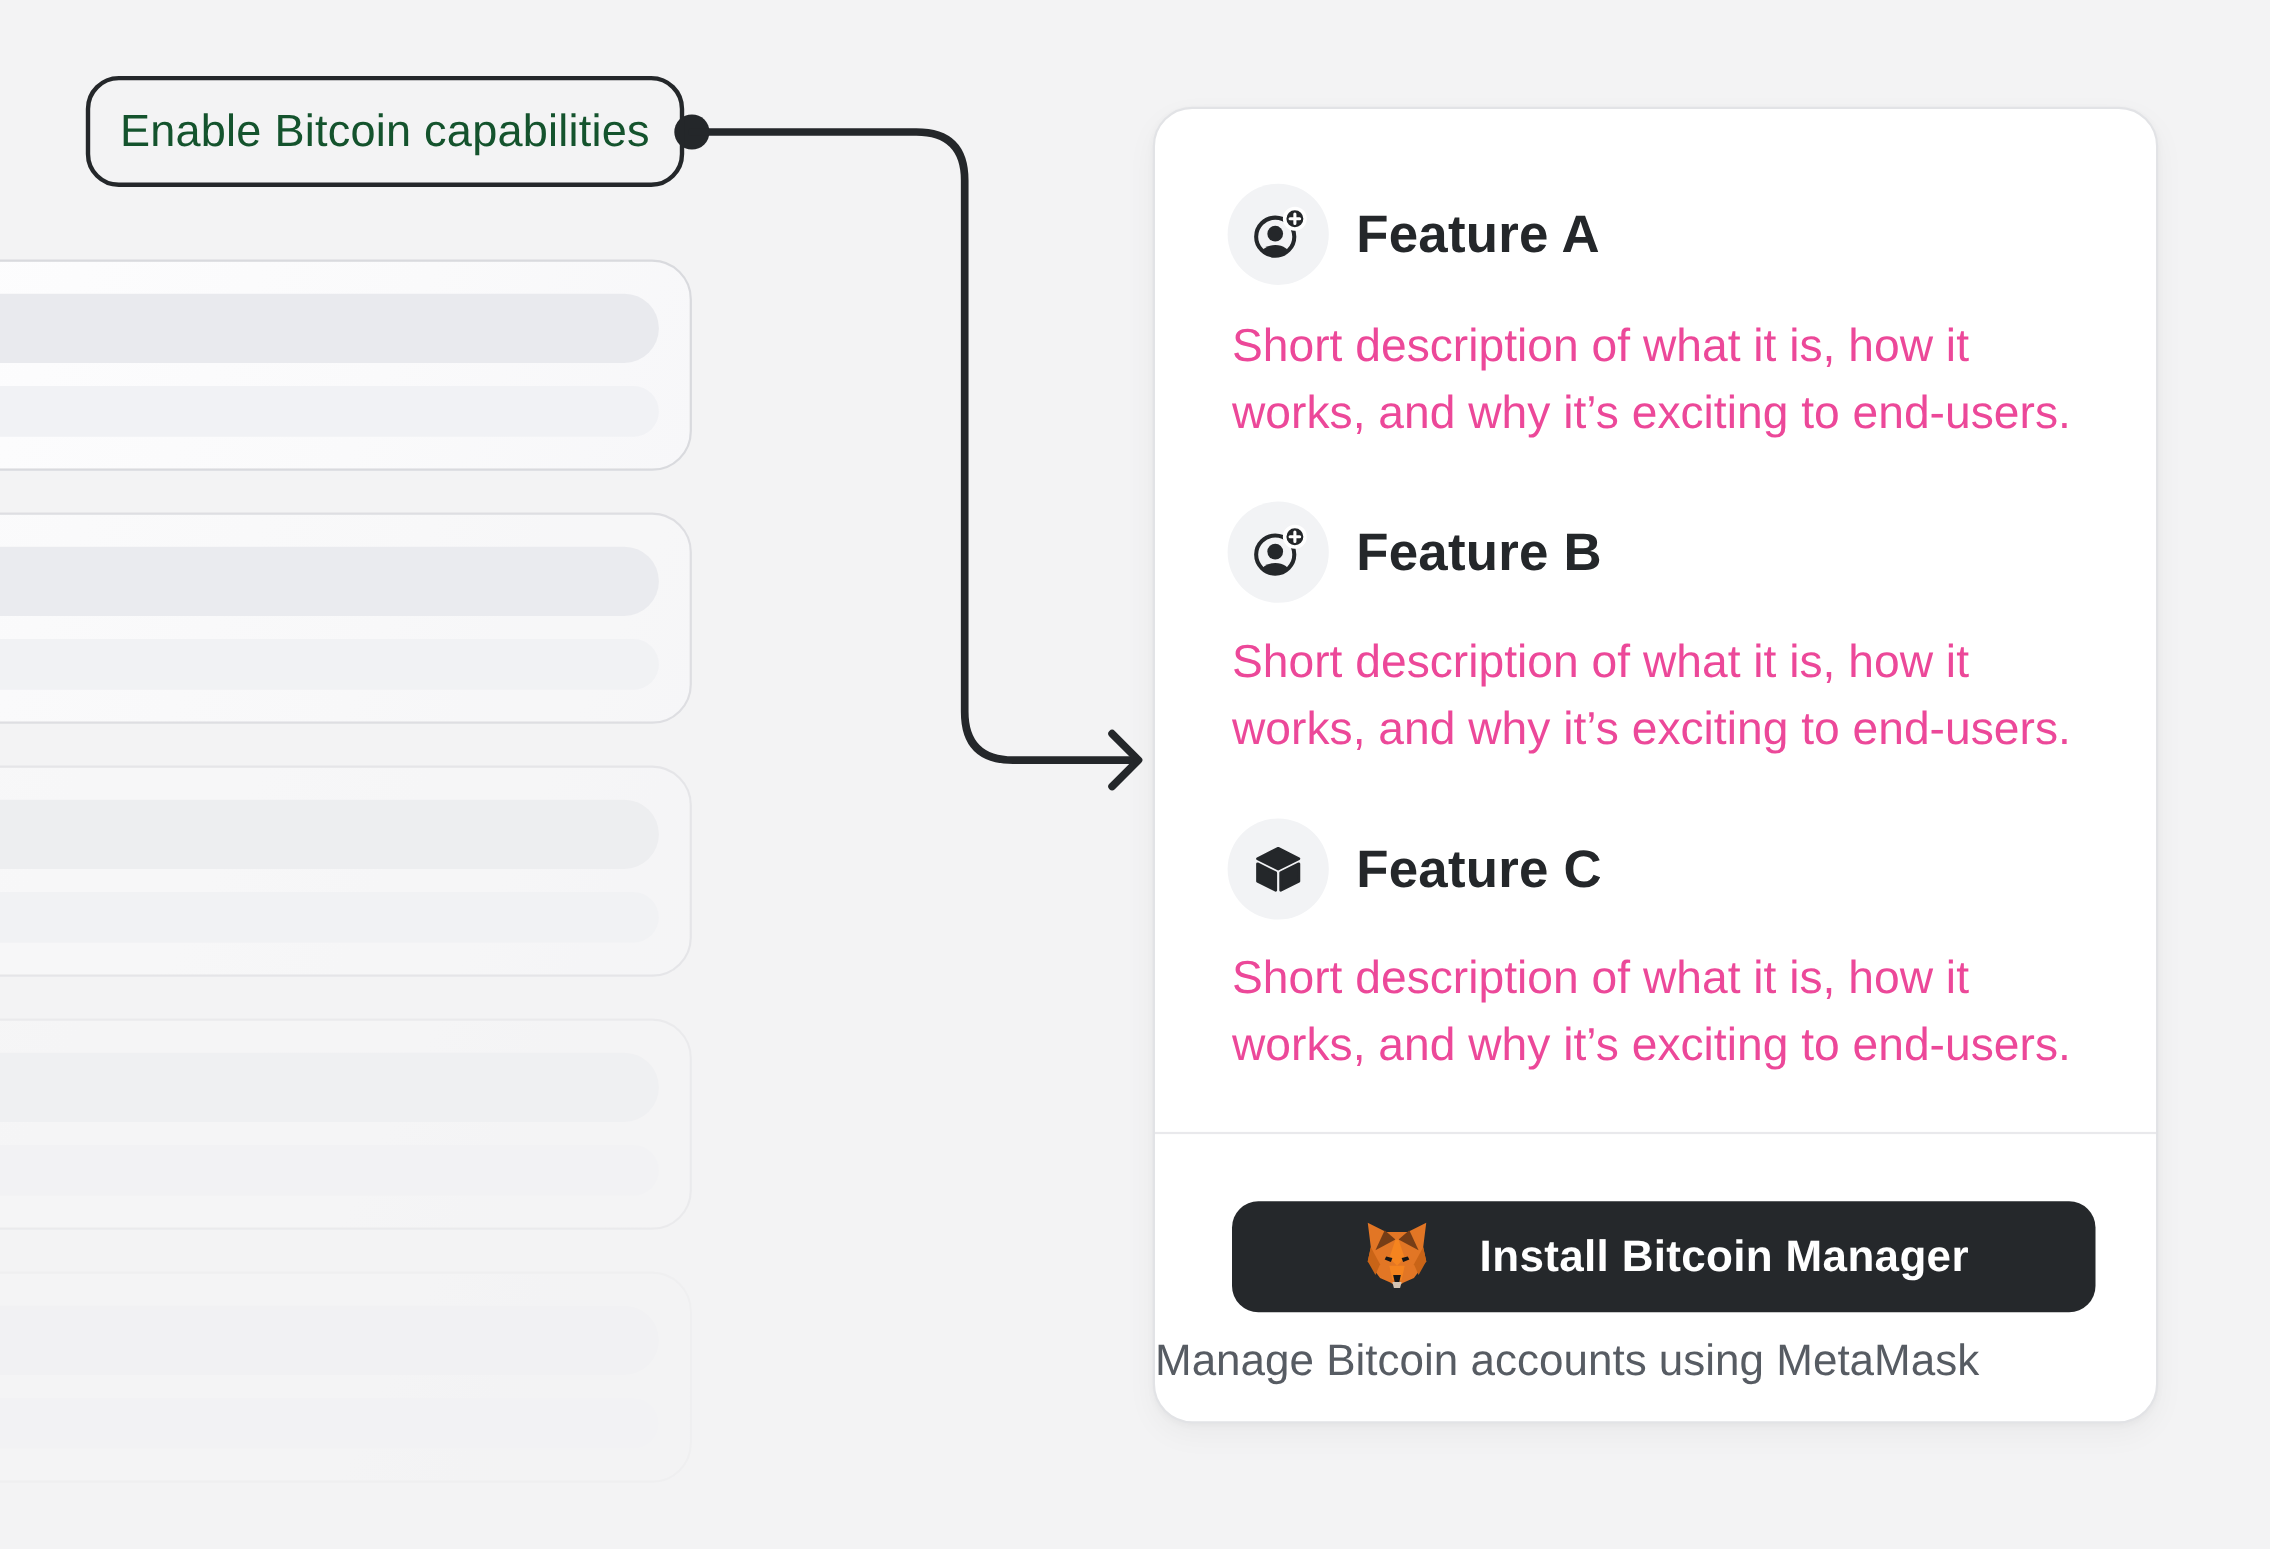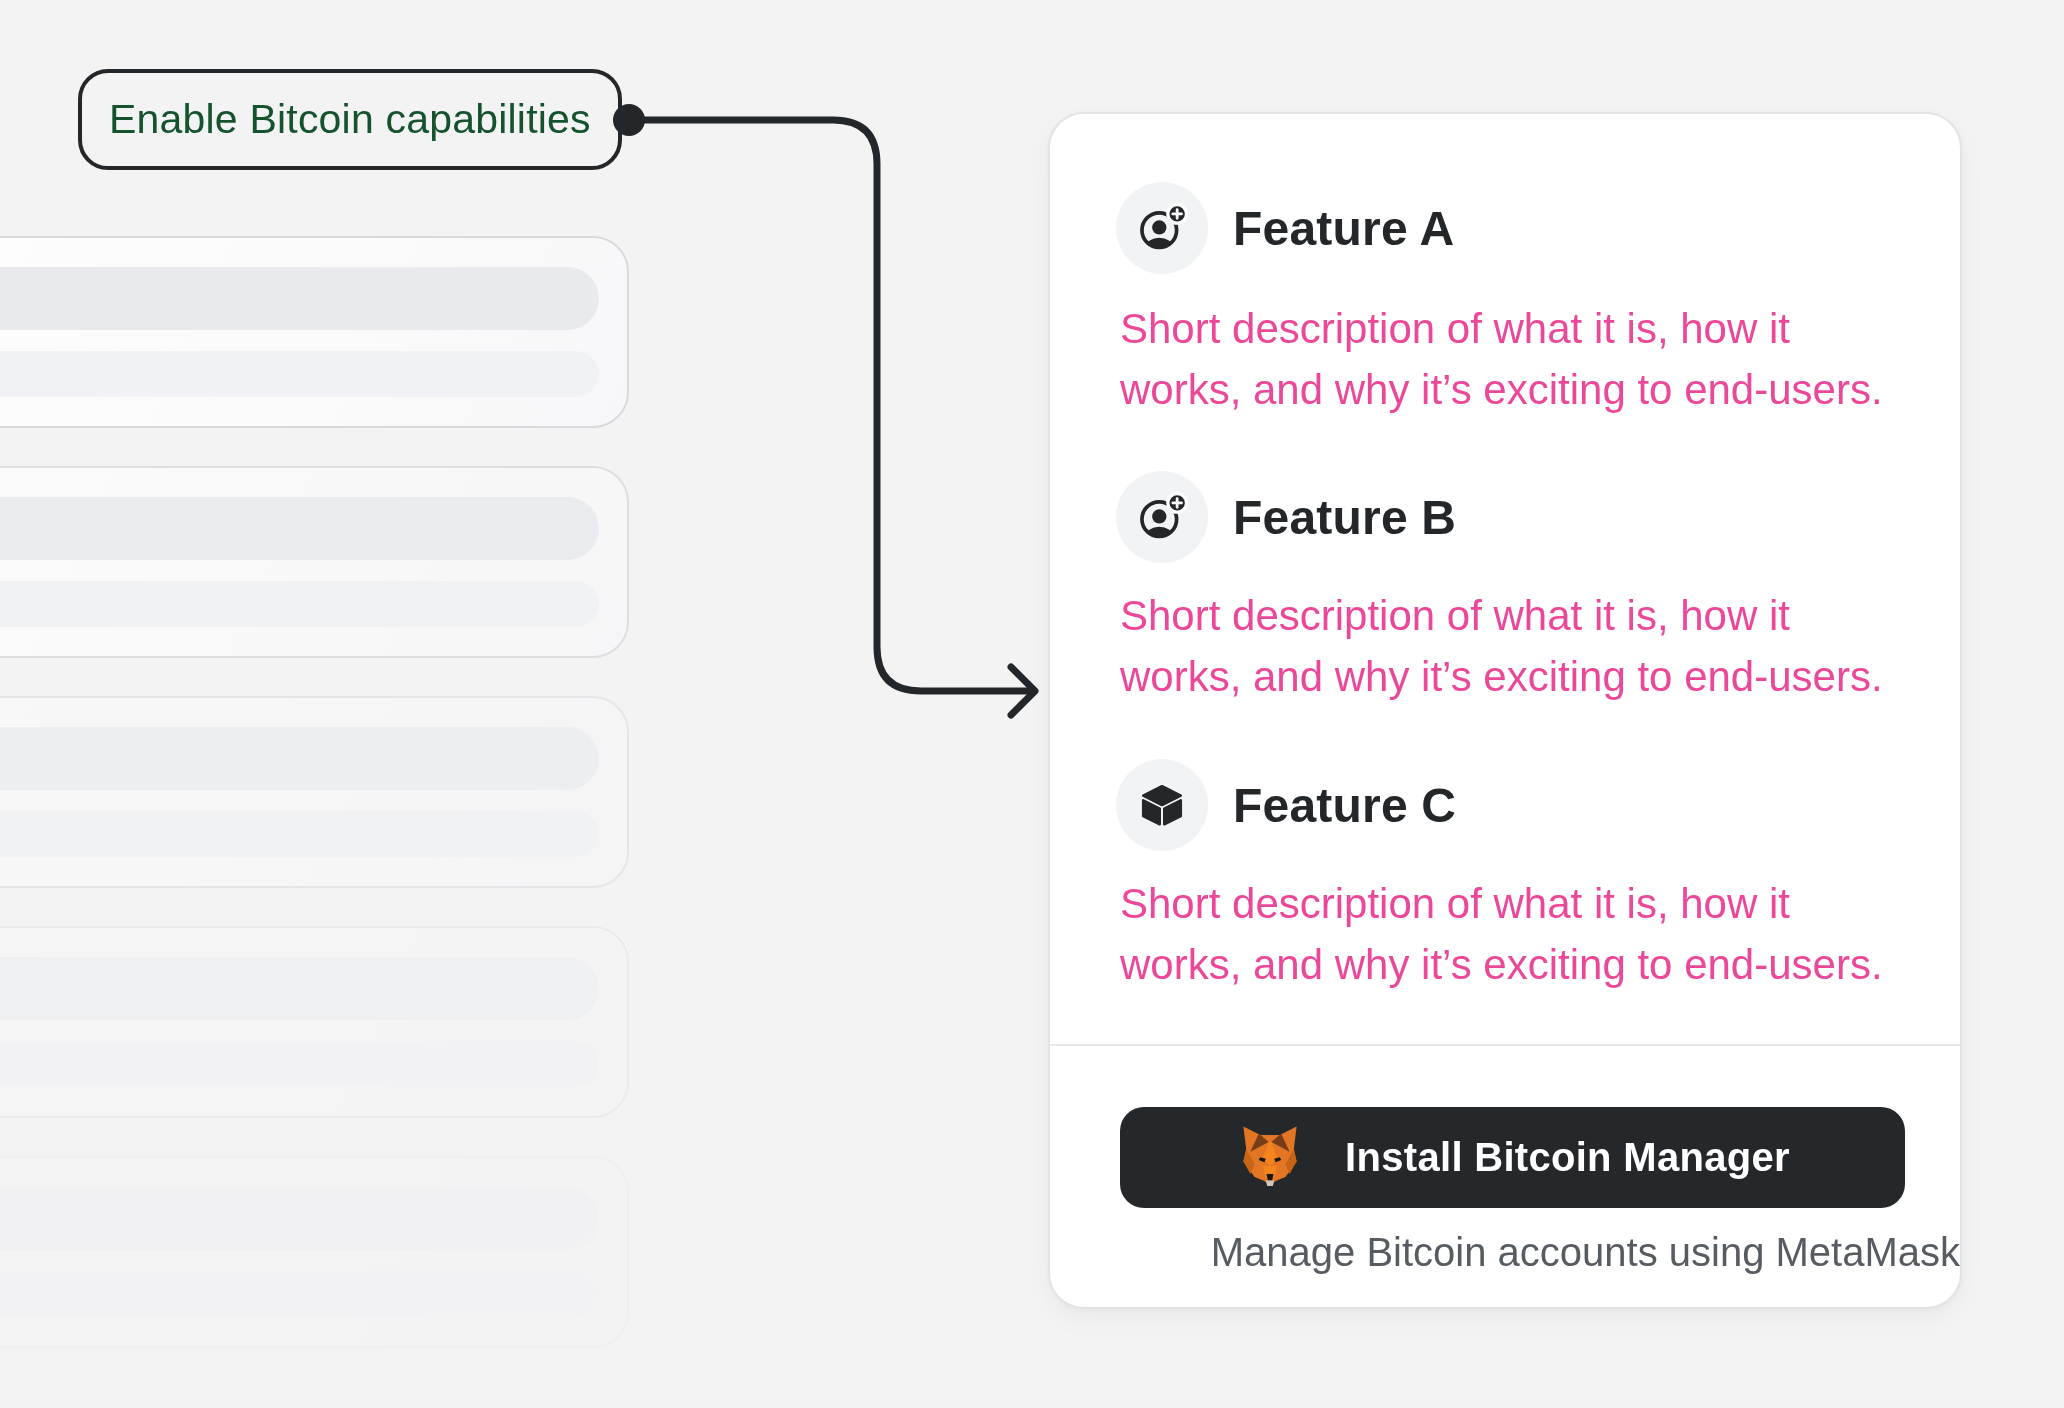--- a/index.html
+++ b/index.html
@@ -29,21 +29,21 @@
   .skel-card:nth-child(1){top:236px;opacity:1;}
   .skel-card:nth-child(2){top:466px;opacity:.8;}
   .skel-card:nth-child(3){top:696px;opacity:.52;}
   .skel-card:nth-child(4){top:926px;opacity:.32;}
   .skel-card:nth-child(5){top:1156px;opacity:.15;}
   .skel-pill{position:absolute;left:2px;width:679px;}
   .skel-pill.p1{top:29px;height:63px;border-radius:32px;background:#e9eaee;}
   .skel-pill.p2{top:113px;height:46px;border-radius:23px;background:#f1f2f5;}
   
   .feature-card{
-    position:absolute;left:1048px;top:112px;width:914px;height:1197px;
+    position:absolute;left:1048px;top:97px;width:914px;height:1197px;
     background:#ffffff;border:2px solid #e2e3e6;border-radius:36px;box-sizing:border-box;
     box-shadow:0 2px 6px rgba(0,0,0,.03),0 10px 28px rgba(0,0,0,.04);z-index:2;
   }
   .feature{position:absolute;left:66px;display:flex;align-items:center;gap:25px;height:92px;}
   .feature.f0{top:68px;} .feature.f1{top:357px;} .feature.f2{top:645px;}
   .icon-circle{
     width:92px;height:92px;border-radius:50%;background:#f2f3f5;
     display:flex;align-items:center;justify-content:center;flex:0 0 auto;
   }
   .feature-title{font-size:48px;font-weight:700;color:#24272a;letter-spacing:.2px;}
@@ -52,21 +52,21 @@
   .feature-desc span{display:block;}
   .divider{position:absolute;left:0;top:930px;width:100%;height:2px;background:#e9e9ec;}
   
   .install-btn{
     position:absolute;left:70px;top:993px;width:785px;height:101px;
     background:#25282b;border:none;border-radius:24px;cursor:pointer;
     display:flex;align-items:center;justify-content:center;gap:24px;
   }
   .install-label{font-size:40px;font-weight:700;color:#ffffff;letter-spacing:.3px;
     font-family:"Liberation Sans","DejaVu Sans",sans-serif;margin-left:16px;}
-  .caption{position:absolute;left:0;top:1108px;width:100%;text-align:right;
+  .caption{position:absolute;left:0;top:1108px;width:100%;text-align:left;
     font-size:40px;line-height:61px;color:#575c63;}
   .fox{width:70px;height:66px;flex:0 0 auto;}
 </style>
 </head>
 <body>
 
 <div id="canvas">
 
   <div class="skeleton-col">
     <div class="skel-card">

